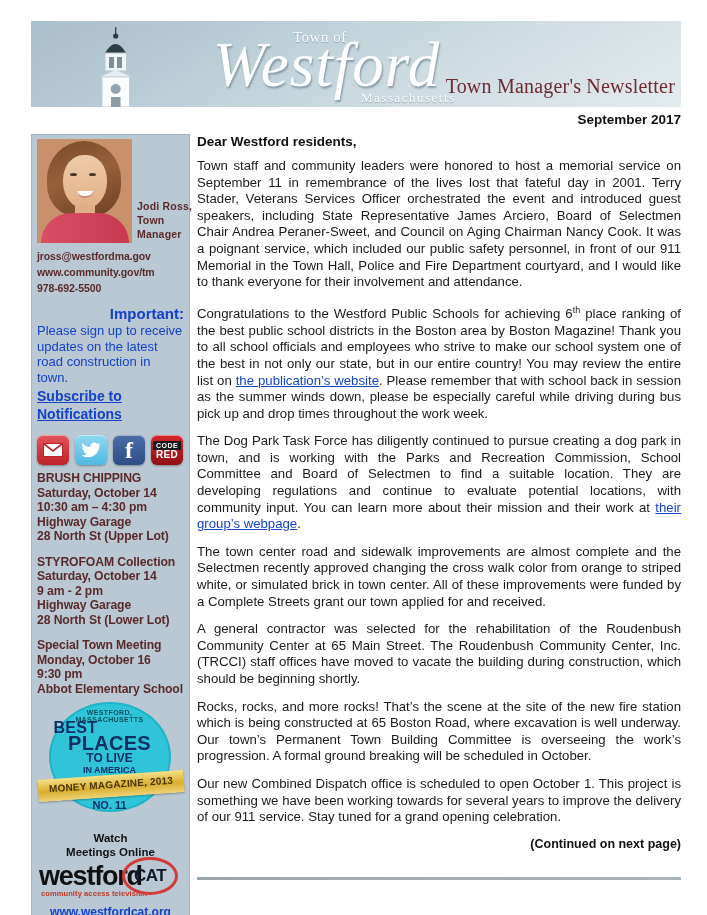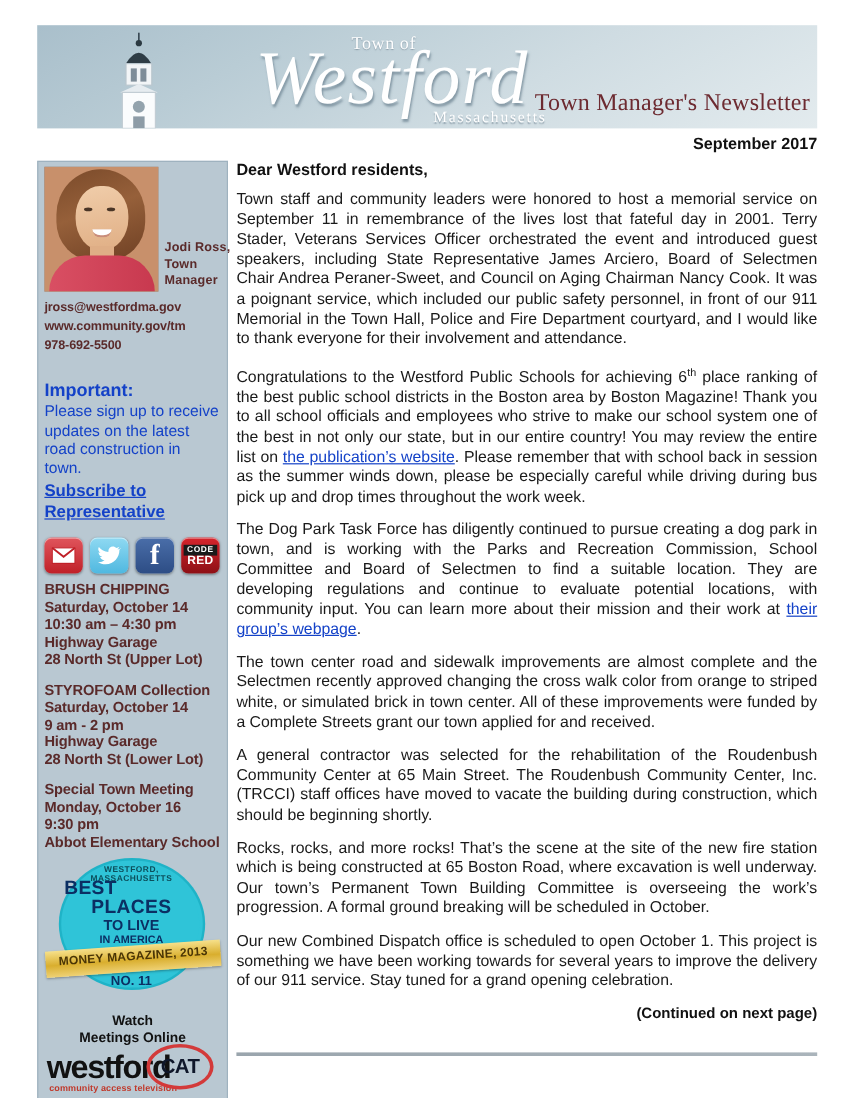--- a/index.html
+++ b/index.html
@@ -133,25 +133,26 @@
   .contact {
     font-size: 10.5px;
     font-weight: bold;
     line-height: 14px;
     color: #5a2a2a;
     letter-spacing: -.1px;
     margin-top: 2px;
     word-break: break-all;
   }
   .important-head {
-    margin-top: 22px;
+    margin-top: 10px;
     font-size: 15px;
     font-weight: bold;
     color: #1442c8;
     line-height: 18px;
+    text-align: right;
   }
   .important-body {
     font-size: 13px;
     color: #1442c8;
     line-height: 15.5px;
   }
   .subscribe-link {
     display: inline-block;
     margin-top: 2px;
     font-size: 14px;
@@ -208,21 +209,21 @@
     background: #2fc4d8;
     box-shadow: 0 0 0 3px #2fc4d8, 0 0 0 5px #1fb3c7;
   }
   .badge-ring-text {
     position:absolute; left:16px; top:2px; width:112px; text-align:center;
     font-size: 7px; font-weight:bold; color:#0c4f5c; letter-spacing:.4px;
   }
   .badge-best { position:absolute; left:16px; top:12px; width:112px; 
     font-size:16px; font-weight:bold; color:#0b2f63; line-height:17px; letter-spacing:.3px;}
   .badge-places { position:absolute; left:16px; top:28px; width:112px; text-align:center;
-    font-size:16px; font-weight:bold; color:#0b2f63; line-height:17px; letter-spacing:.3px;}
+    font-size:20px; font-weight:bold; color:#0b2f63; line-height:17px; letter-spacing:.3px;}
   .badge-tolive { position:absolute; left:16px; top:45px; width:112px; text-align:center;
     font-size:12px; font-weight:bold; color:#0b2f63; line-height:13px;}
   .badge-inamer { position:absolute; left:16px; top:58px; width:112px; text-align:center;
     font-size:9px; font-weight:bold; color:#0b2f63;}
   .badge-ribbon {
     position:absolute; left:0; top:68px; width:146px; height:22px;
     background: linear-gradient(180deg,#f6e08a,#d9ae2e 55%,#efd276);
     transform: rotate(-4deg);
     box-shadow: 0 1px 2px rgba(0,0,0,.3);
   }
@@ -349,21 +350,21 @@
     </div>
     <div class="name-block">Jodi Ross, Town Manager</div>
   </div>
 
   <div class="contact">jross@westfordma.gov</div>
   <div class="contact">www.community.gov/tm</div>
   <div class="contact">978-692-5500</div>
 
   <div class="important-head">Important:</div>
   <div class="important-body">Please sign up to receive updates on the latest road construction in town.</div>
-  <span class="subscribe-link">Subscribe to Representative</span>
+  <span class="subscribe-link">Subscribe to Notifications</span>
 
   <div class="social-row">
     <div class="soc soc-mail">
       <svg width="20" height="14" viewBox="0 0 20 14">
         <rect x="0.5" y="0.5" width="19" height="13" fill="#fff" stroke="#c02028"></rect>
         <path d="M0.5 0.5 L10 8 L19.5 0.5" fill="none" stroke="#c02028" stroke-width="1.6"></path>
       </svg>
     </div>
     <div class="soc soc-twitter">
       <svg width="20" height="16" viewBox="0 0 20 16">

